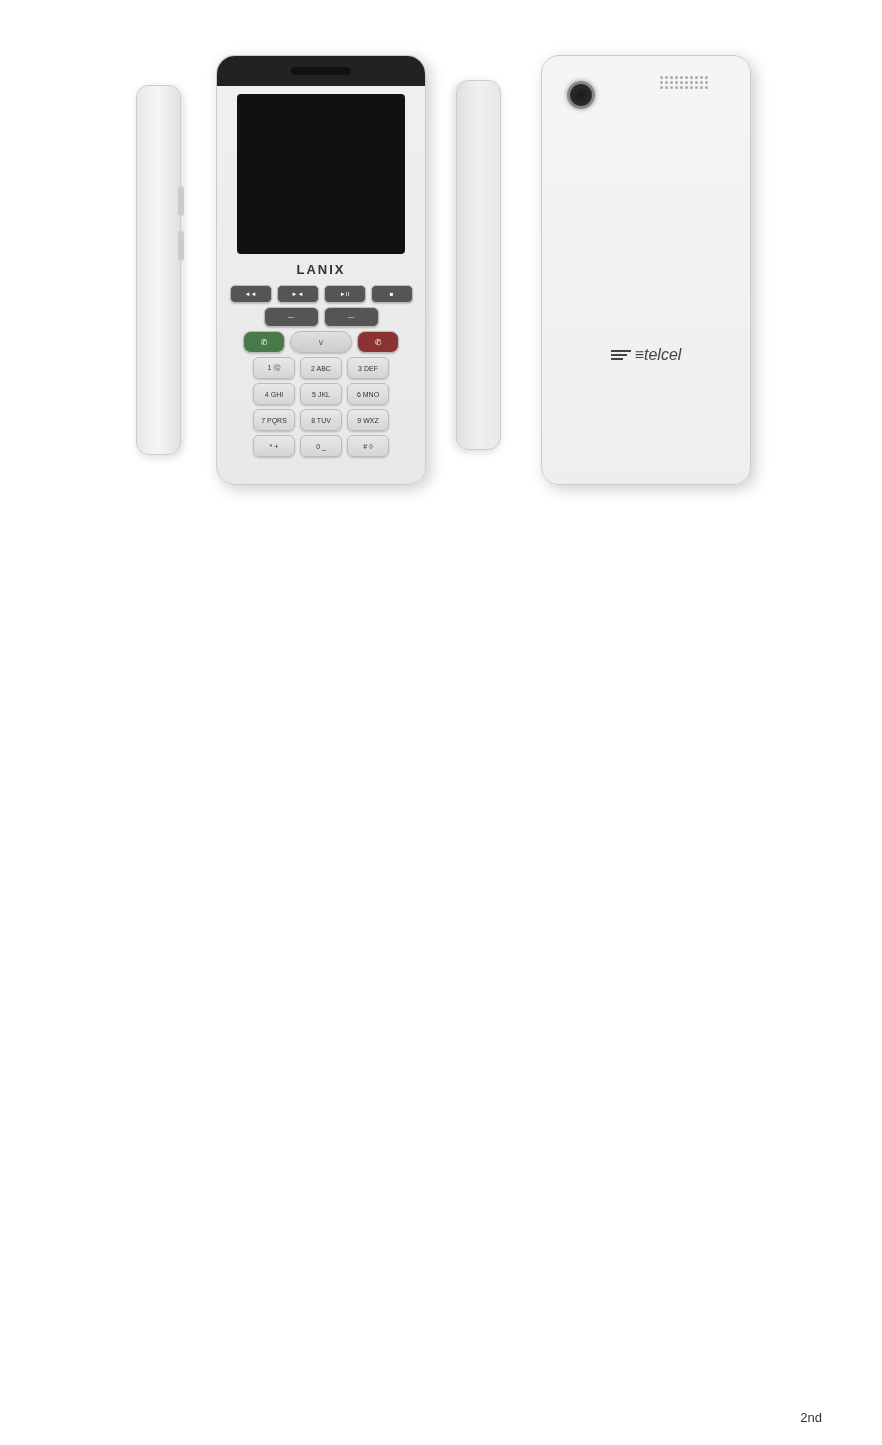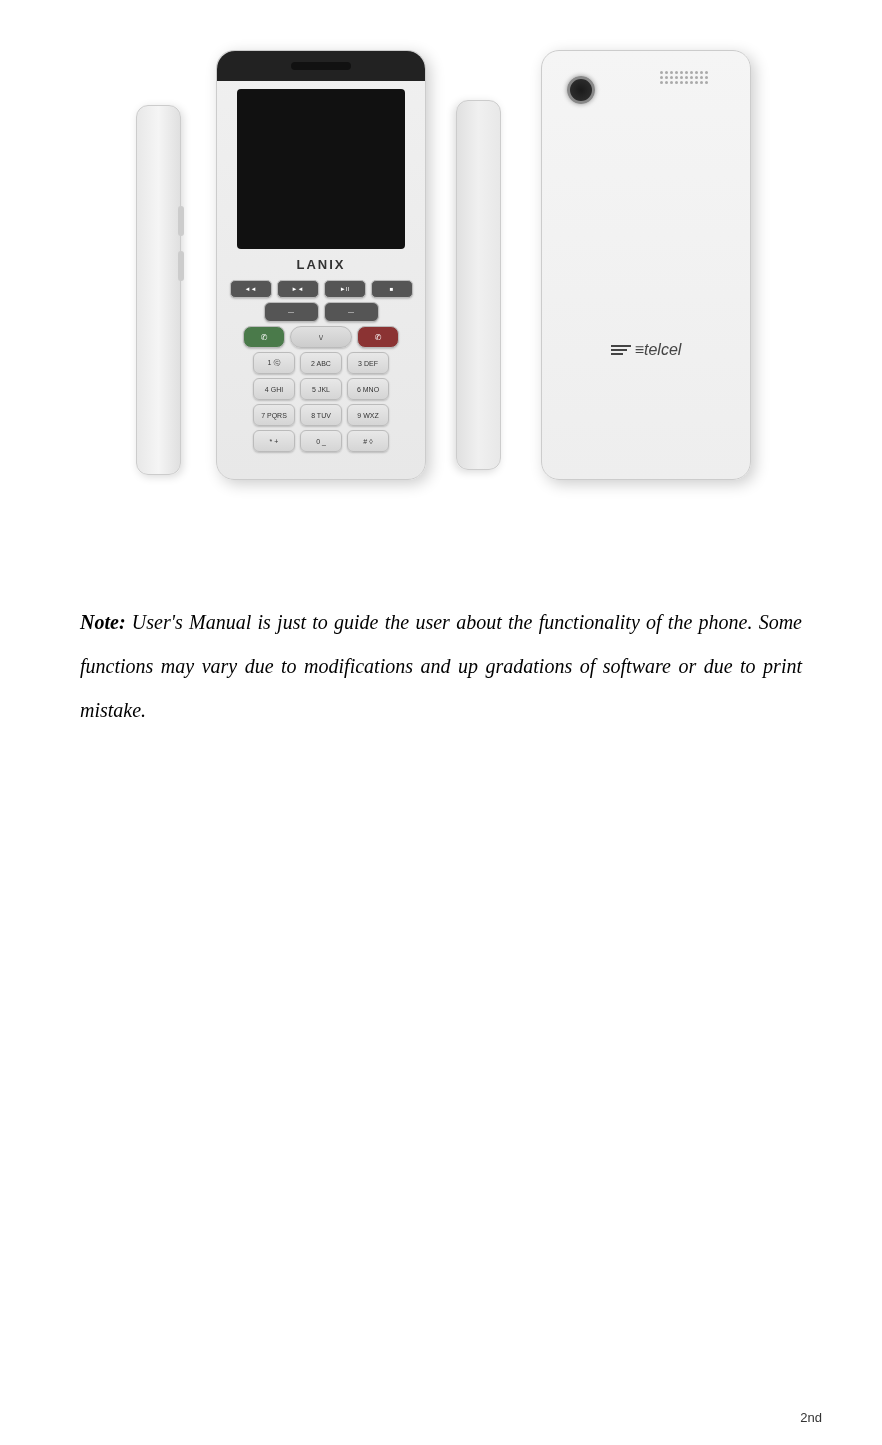--- a/index.html
+++ b/index.html
@@ -20,21 +20,21 @@
       width: 882px;
       min-height: 1445px;
       background: #ffffff;
       padding: 40px 60px;
       position: relative;
     }
 
     .phone-images-container {
       display: flex;
       justify-content: center;
-      align-items: flex-end;
+      align-items: center;
       gap: 30px;
       padding: 20px 0 40px 0;
       height: 480px;
     }
 
     
     .phone-side-left {
       width: 55px;
       height: 380px;
       position: relative;
@@ -431,21 +431,16 @@
             <div class="telcel-line" style="width:16px;"></div>
             <div class="telcel-line" style="width:12px;"></div>
           </div>
           <span style="font-style:italic; font-family: Arial, sans-serif; font-size:16px; color:#444;">≡telcel</span>
         </div>
       </div>
     </div>
 
   </div>
 
-  <div class="note-section">
-    <p class="note-text">
-      <span class="note-bold">Note:</span><span> User's Manual is just to guide the user about the functionality of the phone. Some functions may vary due to modifications and up gradations of software or due to print mistake.</span>
-    </p>
-  </div>
 
   <div class="page-number">2nd</div>
 
 </div>
 
 </body></html>

